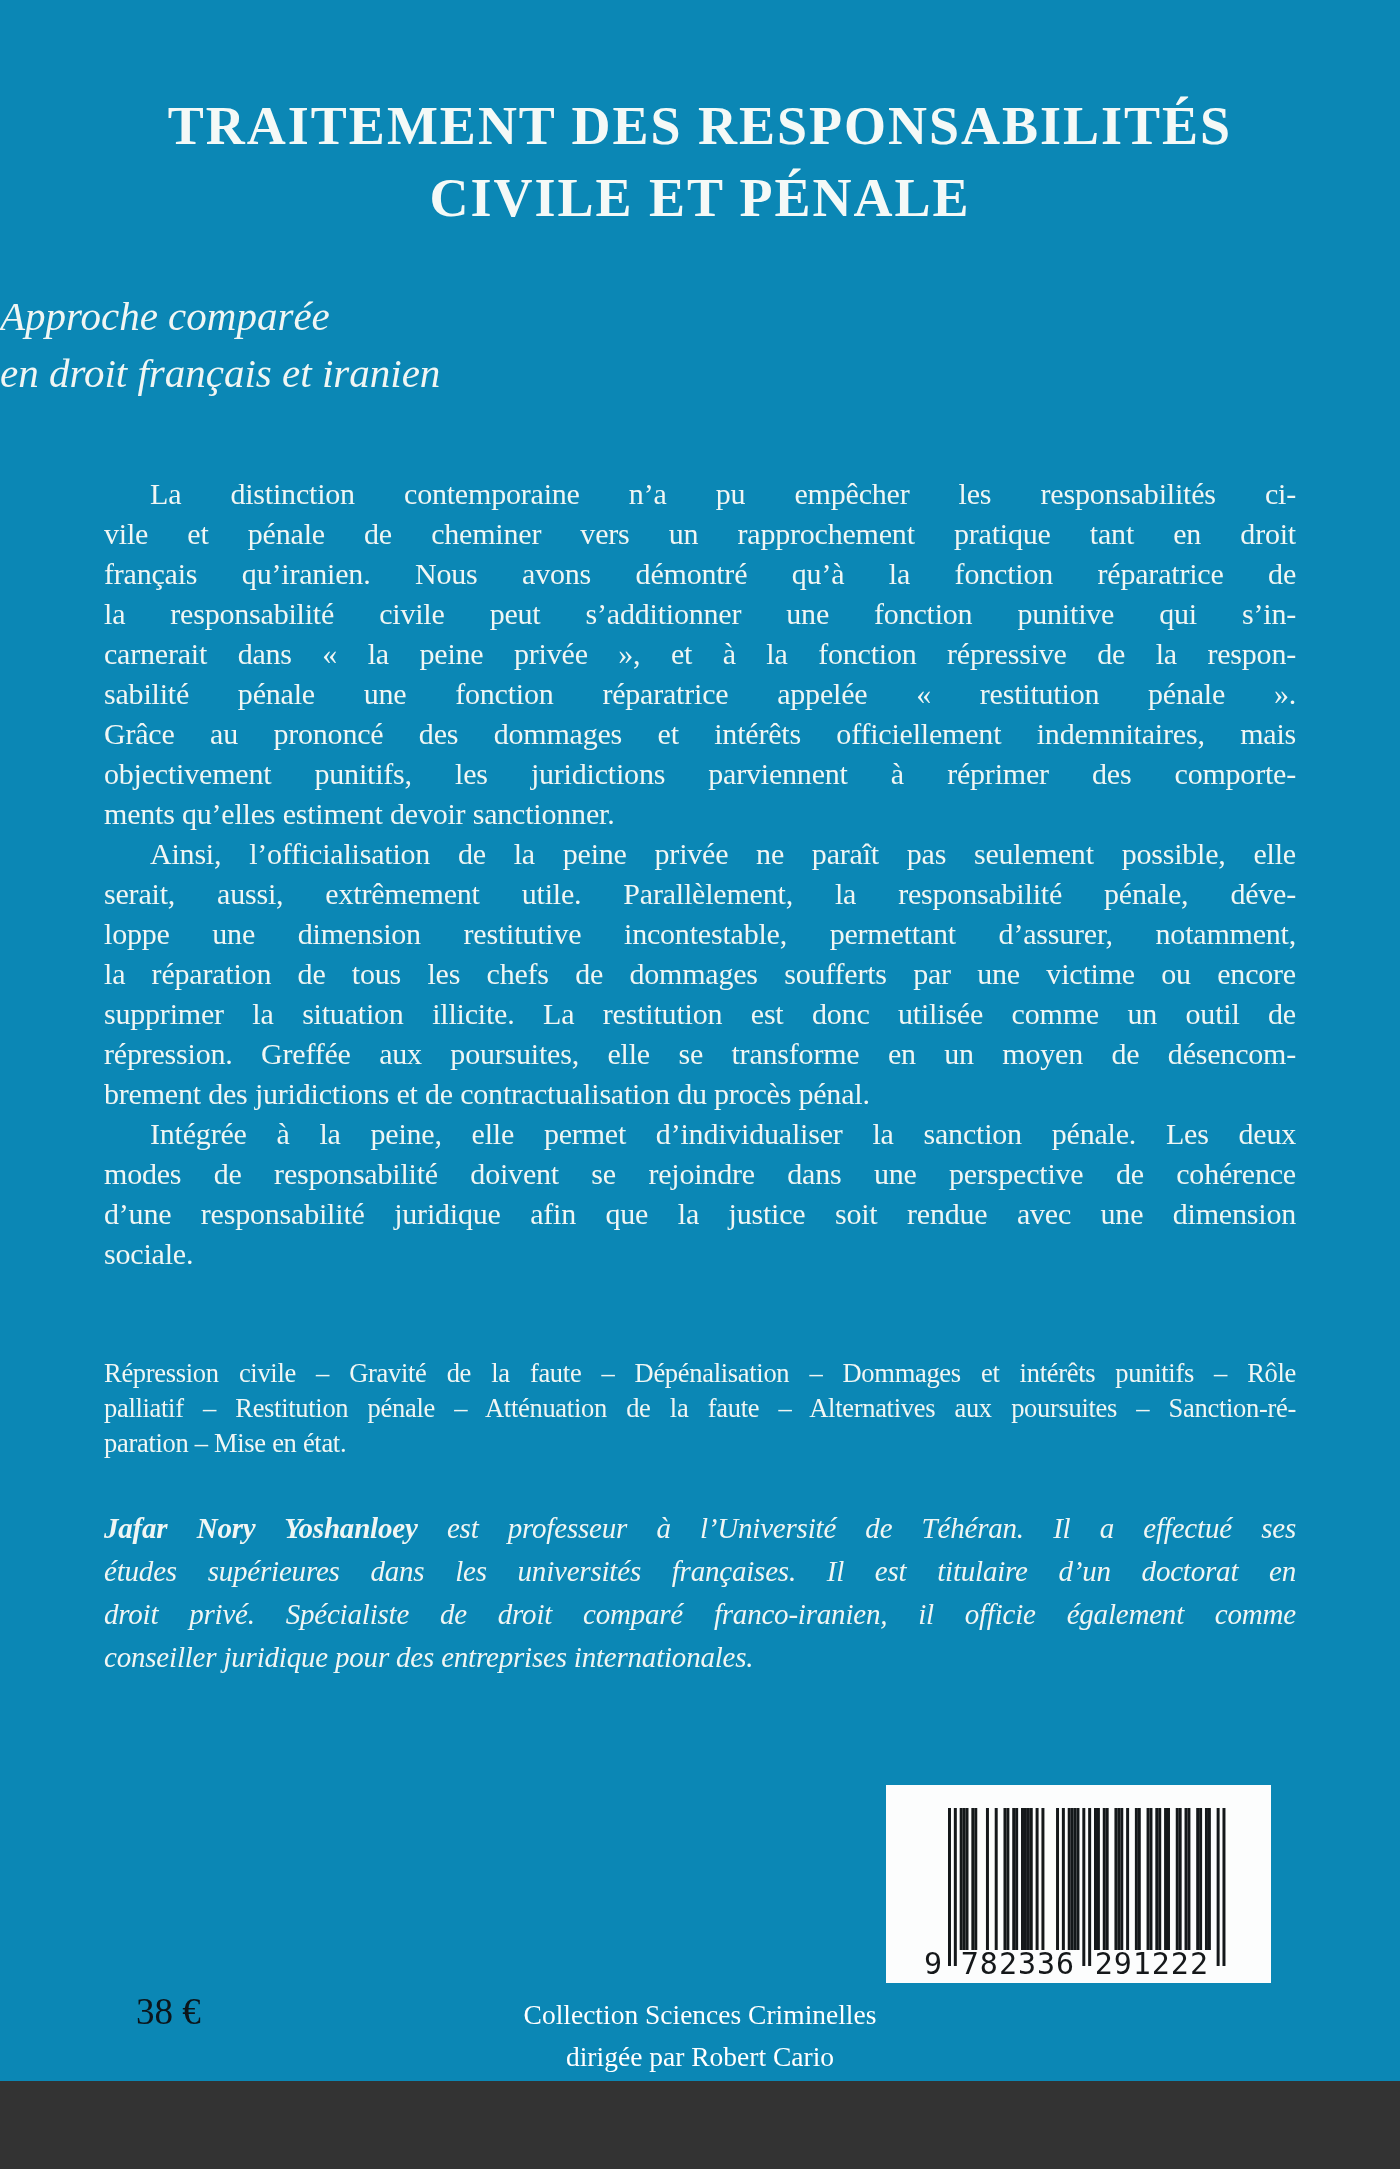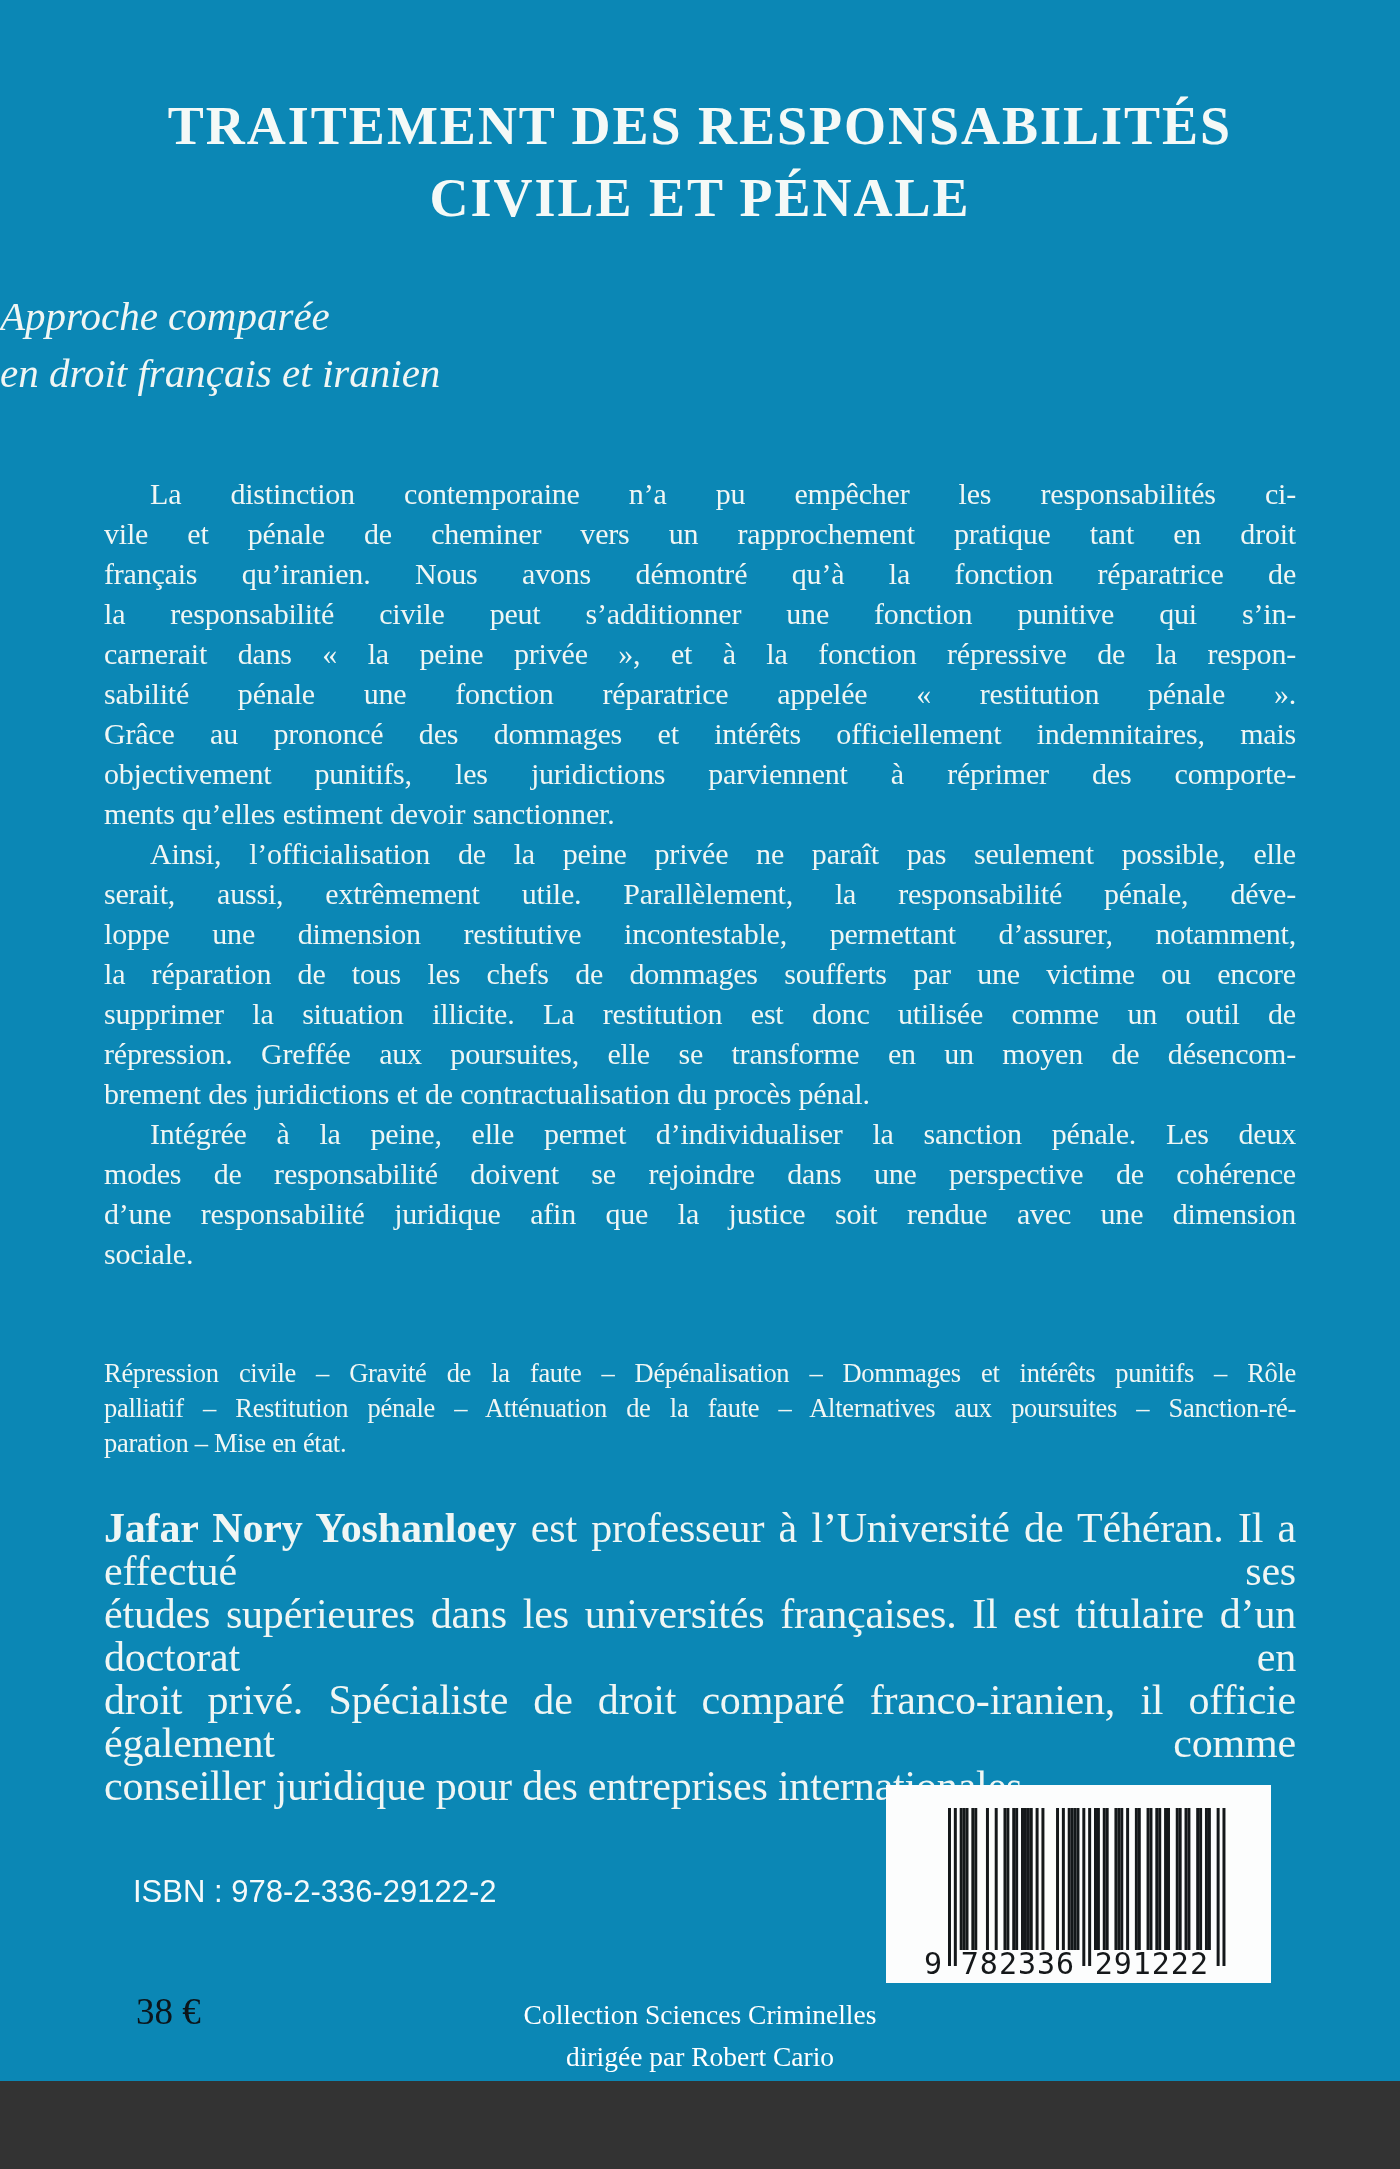--- a/index.html
+++ b/index.html
@@ -52,21 +52,22 @@
   .jline.last { text-align-last: left; }
   .jline.indent { text-indent: 46px; }
   .keywords {
     margin-top: 82px;
     font-size: 26.5px;
     line-height: 35px;
     letter-spacing: -0.3px;
   }
   .bio {
     margin-top: 46px;
-    font-size: 42px;
+    font-style: italic;
+    font-size: 29px;
     line-height: 43px;
     letter-spacing: -0.2px;
   }
   .bio .author { font-weight: 700; }
   .isbn {
     position: absolute;
     left: 133px;
     top: 1872px;
     font-family: "Liberation Sans", "DejaVu Sans", sans-serif;
     font-size: 31px;
@@ -174,21 +175,20 @@
 
     <div class="bio">
       <div class="jline"><span class="author">Jafar Nory Yoshanloey</span><span> est professeur à l’Université de Téhéran. Il a effectué ses</span></div>
       <div class="jline">études supérieures dans les universités françaises. Il est titulaire d’un doctorat en</div>
       <div class="jline">droit privé. Spécialiste de droit comparé franco-iranien, il officie également comme</div>
       <div class="jline last">conseiller juridique pour des entreprises internationales.</div>
     </div>
 
   </div>
 
-  <div class="isbn">ISBN : 978-2-336-29122-2</div>
   <div class="price">38 €</div>
 
   <div class="barcode-panel">
     <svg width="278" height="158" viewBox="0 0 278 158">
         <rect x="0.00" y="0" width="2.98" height="158"></rect>
         <rect x="5.84" y="0" width="2.98" height="158"></rect>
         <rect x="11.68" y="0" width="2.98" height="142"></rect>
         <rect x="14.60" y="0" width="2.98" height="142"></rect>
         <rect x="17.52" y="0" width="2.98" height="142"></rect>
         <rect x="23.36" y="0" width="2.98" height="142"></rect>

